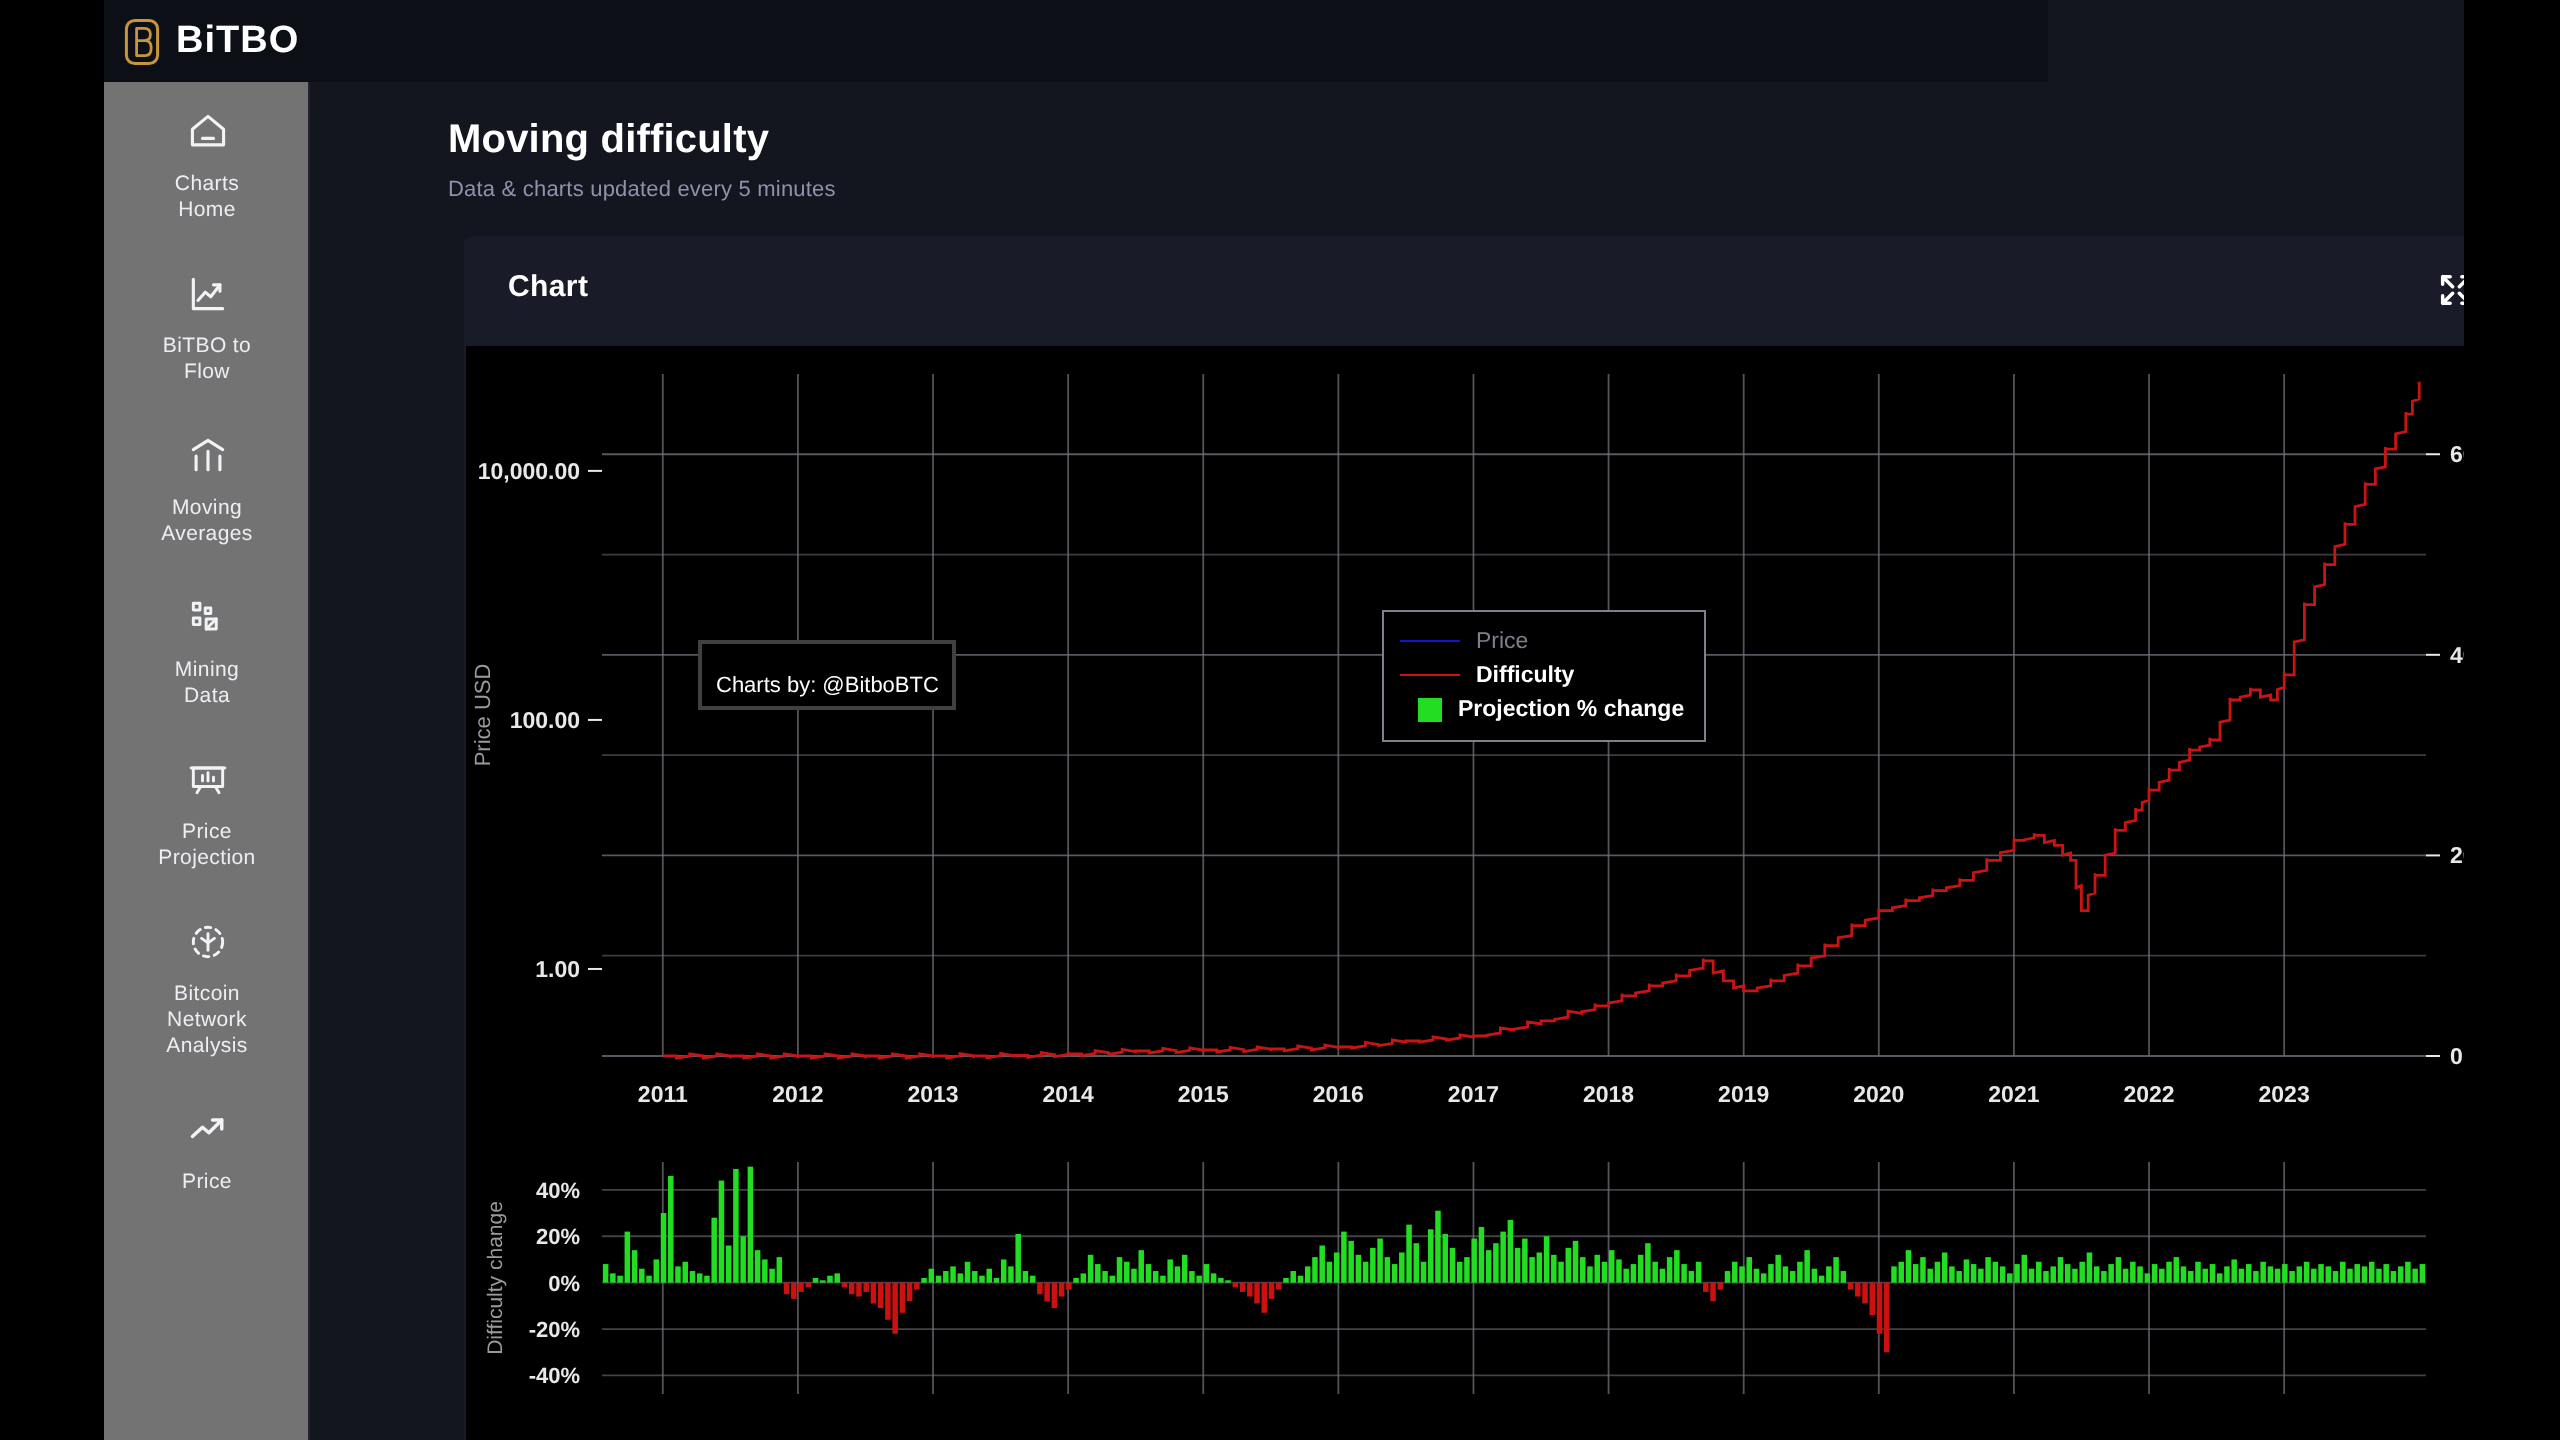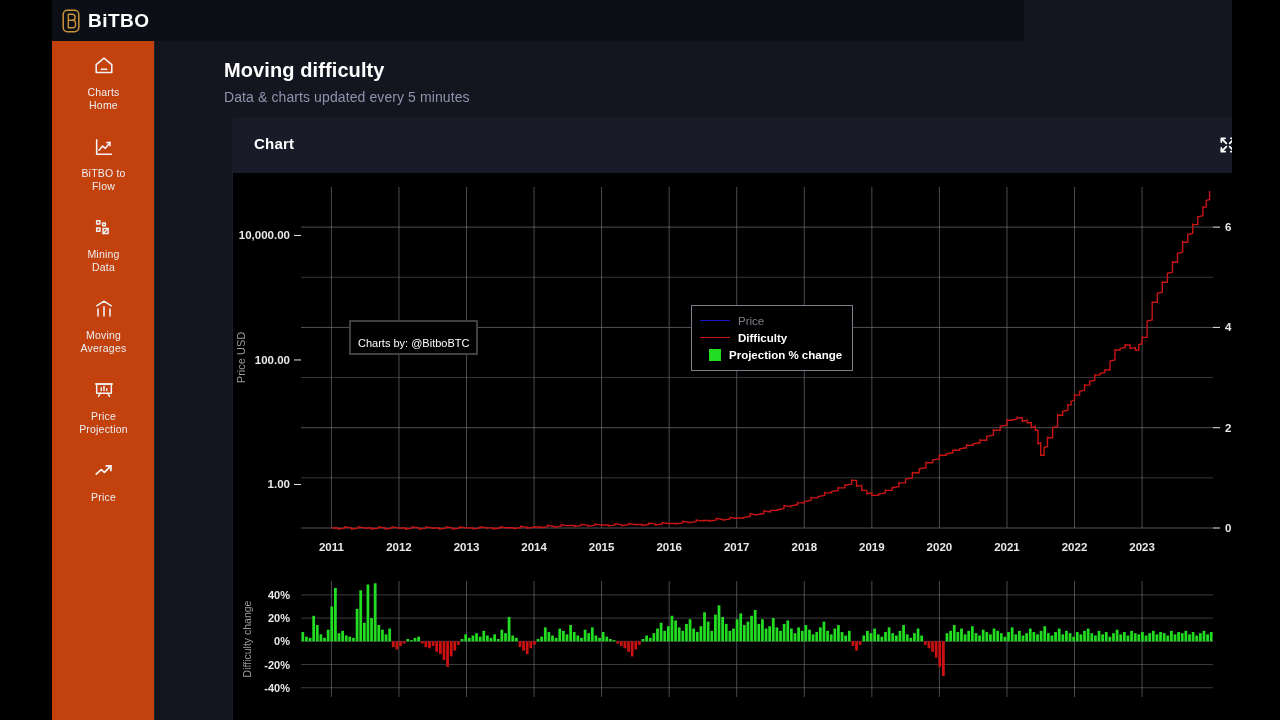--- a/index.html
+++ b/index.html
@@ -24,21 +24,21 @@
   .logo-wrap{ display:flex; align-items:center; gap:8px; padding-left:10px; }
   .logo-mark{ width:18px; height:24px; display:block; }
   .logo-text{
     font-size:19px; font-weight:700; color:#ffffff; letter-spacing:.5px;
     font-family:"Liberation Sans", sans-serif;
   }
 
   
   .sidebar{
     position:absolute; left:0; top:41px; width:103px; height:679px;
-    background:#c2410c;
+    background:#737373;
     border-right:1px solid #20222e;
     overflow:hidden;
   }
   .nav-item{
     width:103px; padding:14px 4px 10px 4px;
     display:flex; flex-direction:column; align-items:center; gap:9px;
     cursor:pointer;
   }
   .nav-ico{ width:22px; height:22px; display:block; color:#f2f3f7; }
   .nav-label{
@@ -50,21 +50,21 @@
   .main{
     position:absolute; left:103px; top:41px; width:1077px; height:679px;
     background:#13151f; overflow:hidden;
   }
   .page-title{
     position:absolute; left:69px; top:18px;
     font-size:20px; font-weight:700; color:#ffffff; letter-spacing:.1px;
   }
   .page-sub{
     position:absolute; left:69px; top:48px;
-    font-size:14px; color:#8e93ad; letter-spacing:.1px;
+    font-size:11px; color:#8e93ad; letter-spacing:.1px;
   }
 
   .card{
     position:absolute; left:77px; top:77px; width:1029px; height:640px;
     background:#191c28;
     border-radius:4px;
   }
   .card-head{
     position:absolute; left:0; top:0; width:1029px; height:55px;
   }
@@ -134,53 +134,63 @@
         <svg class="nav-ico" viewBox="0 0 24 24" fill="none" stroke="currentColor" stroke-width="1.7" stroke-linecap="round" stroke-linejoin="round">
           <path d="M4 4 L4 20 L20 20"></path>
           <path d="M6.5 15.5 L10.5 11 L13.5 13.5 L18.5 7"></path>
           <path d="M18.5 7 L15 7 M18.5 7 L18.5 10.5"></path>
         </svg>
         <span class="nav-label">BiTBO to
 Flow</span>
       </div>
 
       <div class="nav-item">
+        <svg class="nav-ico" viewBox="0 0 24 24" fill="none" stroke="currentColor" stroke-width="1.7" stroke-linecap="round" stroke-linejoin="round">
+          <path d="M4 8.5 L12 3.5 L20 8.5"></path>
+          <path d="M5.5 12 L5.5 19.5"></path>
+          <path d="M12 9.5 L12 19.5"></path>
+          <path d="M18.5 12 L18.5 19.5"></path>
+        </svg>
+        <span class="nav-label">Moving
+Averages</span>
+      </div>
+
+      <div class="nav-item">
         <svg class="nav-ico" viewBox="0 0 24 24" fill="none" stroke="currentColor" stroke-width="1.6" stroke-linecap="round" stroke-linejoin="round">
           <rect x="4" y="4" width="3.6" height="3.6"></rect>
           <rect x="10.5" y="6.5" width="3" height="3"></rect>
           <rect x="4" y="12" width="3.6" height="3.6"></rect>
           <path d="M11 12.5 L16.5 12.5 L16.5 18 L11 18 Z"></path>
           <path d="M11 18 L16.5 12.5"></path>
         </svg>
         <span class="nav-label">Mining
 Data</span>
       </div>
 
       <div class="nav-item">
-        <svg class="nav-ico" viewBox="0 0 24 24" fill="none" stroke="currentColor" stroke-width="1.7" stroke-linecap="round" stroke-linejoin="round">
-          <path d="M4 8.5 L12 3.5 L20 8.5"></path>
-          <path d="M5.5 12 L5.5 19.5"></path>
-          <path d="M12 9.5 L12 19.5"></path>
-          <path d="M18.5 12 L18.5 19.5"></path>
-        </svg>
-        <span class="nav-label">Moving
-Averages</span>
-      </div>
-
-      <div class="nav-item">
         <svg class="nav-ico" viewBox="0 0 24 24" fill="none" stroke="currentColor" stroke-width="1.6" stroke-linecap="round" stroke-linejoin="round">
           <rect x="4" y="5.5" width="16" height="10"></rect>
           <path d="M2.8 5.5 L21.2 5.5"></path>
           <path d="M8 15.5 L6 19 M16 15.5 L18 19"></path>
           <path d="M9 12.5 L9 9.5 M12 12.5 L12 8 M15 12.5 L15 10.5"></path>
         </svg>
         <span class="nav-label">Price
 Projection</span>
       </div>
 
+      <div class="nav-item">
+        <svg class="nav-ico" viewBox="0 0 24 24" fill="none" stroke="currentColor" stroke-width="1.6" stroke-linecap="round" stroke-linejoin="round">
+          <circle cx="12" cy="12" r="8" stroke-dasharray="3 3"></circle>
+          <path d="M12 7.5 L12 16.5"></path>
+          <path d="M8.5 10 L12 12.5 L15.5 10"></path>
+        </svg>
+        <span class="nav-label">Bitcoin
+Network
+Analysis</span>
+      </div>
 
       <div class="nav-item">
         <svg class="nav-ico" viewBox="0 0 24 24" fill="none" stroke="currentColor" stroke-width="1.9" stroke-linecap="round" stroke-linejoin="round">
           <path d="M3.5 15.5 L9 10.5 L12.5 13.5 L19.5 6.5"></path>
           <path d="M14.5 6.5 L19.5 6.5 L19.5 11.5"></path>
         </svg>
         <span class="nav-label">Price</span>
       </div>
 
     </div>

